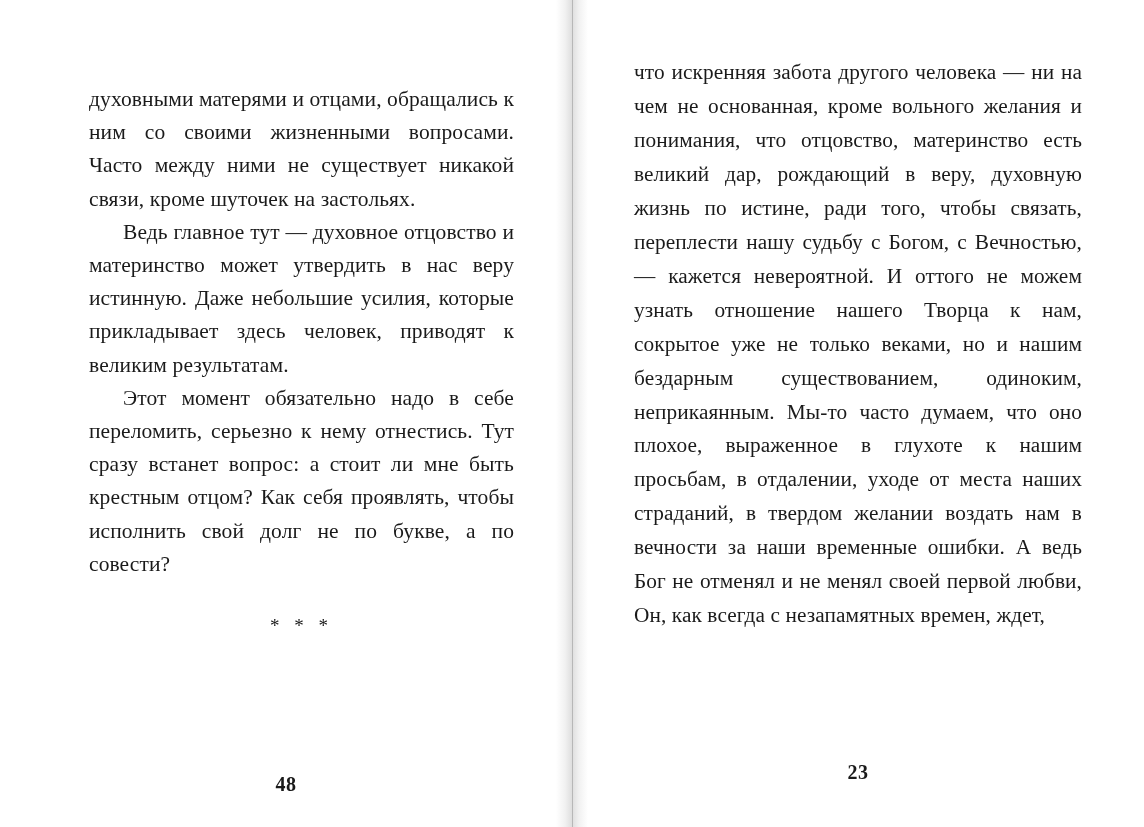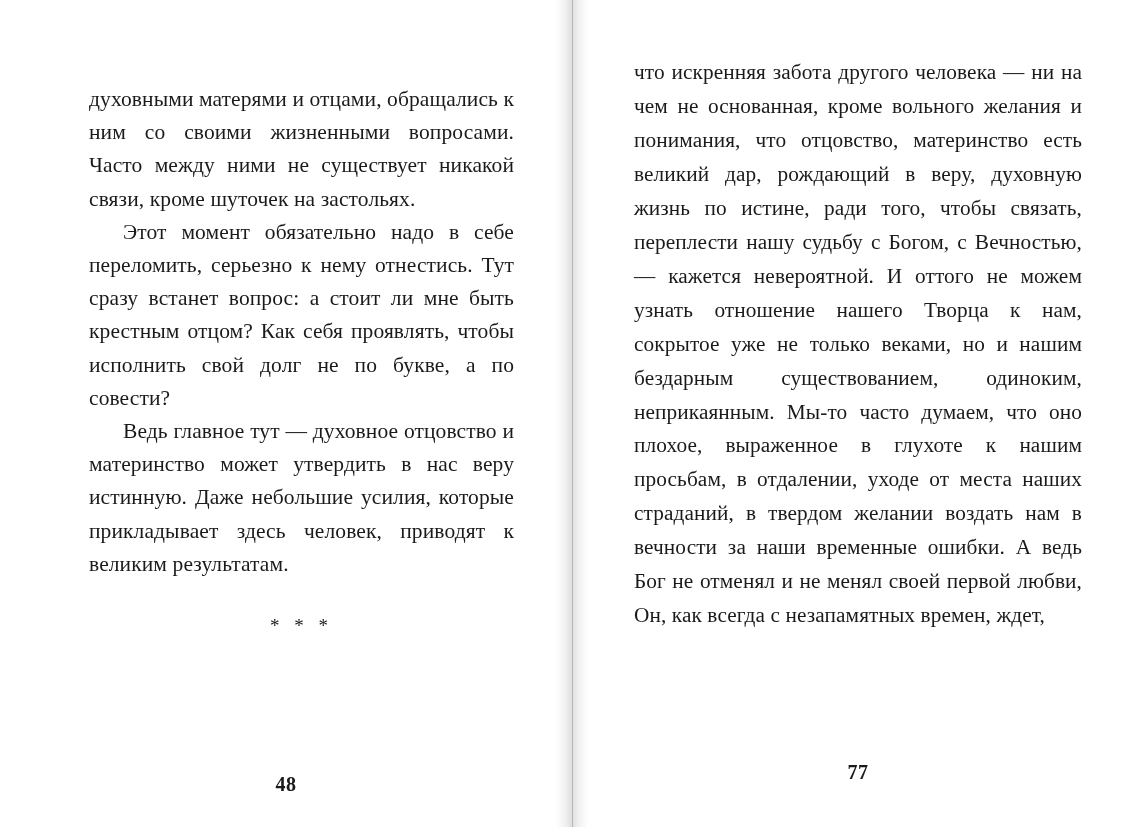--- a/index.html
+++ b/index.html
@@ -98,31 +98,31 @@
   .page-right .folio { bottom: 43px; }
 </style>
 </head>
 <body>
 
 <div class="book-spread">
 
   <div class="page page-left">
     <div class="text-block">
       <p class="para no-indent">духовными матерями и отцами, обращались к ним со своими жизненными вопросами. Часто между ними не существует никакой связи, кроме шуточек на застольях.</p>
+      <p class="para">Ведь главное тут — духовное отцовство и материнство может утвердить в нас веру истинную. Даже небольшие усилия, которые прикладывает здесь человек, приводят к великим результатам.</p>
       <p class="para">Этот момент обязательно надо в себе переломить, серьезно к нему отнестись. Тут сразу встанет вопрос: а стоит ли мне быть крестным отцом? Как себя проявлять, чтобы исполнить свой долг не по букве, а по совести?</p>
-      <p class="para">Ведь главное тут — духовное отцовство и материнство может утвердить в нас веру истинную. Даже небольшие усилия, которые прикладывает здесь человек, приводят к великим результатам.</p>
       <div class="divider">* * *</div>
     </div>
     <div class="folio">48</div>
   </div>
 
   <div class="page page-right">
     <div class="text-block">
       <p class="para no-indent">что искренняя забота другого человека — ни на чем не основанная, кроме вольного желания и понимания, что отцовство, материнство есть великий дар, рождающий в веру, духовную жизнь по истине, ради того, чтобы связать, переплести нашу судьбу с Богом, с Вечностью, — кажется невероятной. И оттого не можем узнать отношение нашего Творца к нам, сокрытое уже не только веками, но и нашим бездарным существованием, одиноким, неприкаянным. Мы-то часто думаем, что оно плохое, выраженное в глухоте к нашим просьбам, в отдалении, уходе от места наших страданий, в твердом желании воздать нам в вечности за наши временные ошибки. А ведь Бог не отменял и не менял своей первой любви, Он, как всегда с незапамятных времен, ждет,</p>
     </div>
-    <div class="folio">77</div>
+    <div class="folio">23</div>
   </div>
 
   <div class="gutter">
     <div class="gutter-line"></div>
   </div>
 
 </div>
 
 </body></html>

